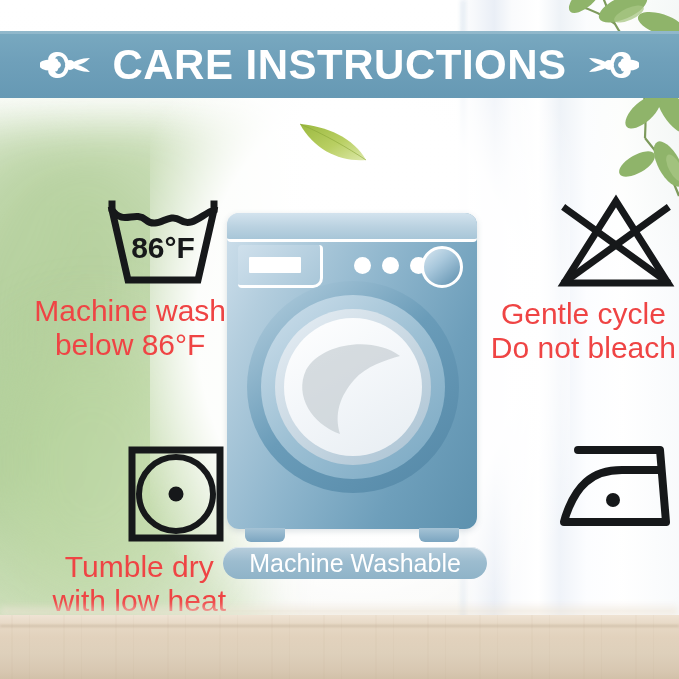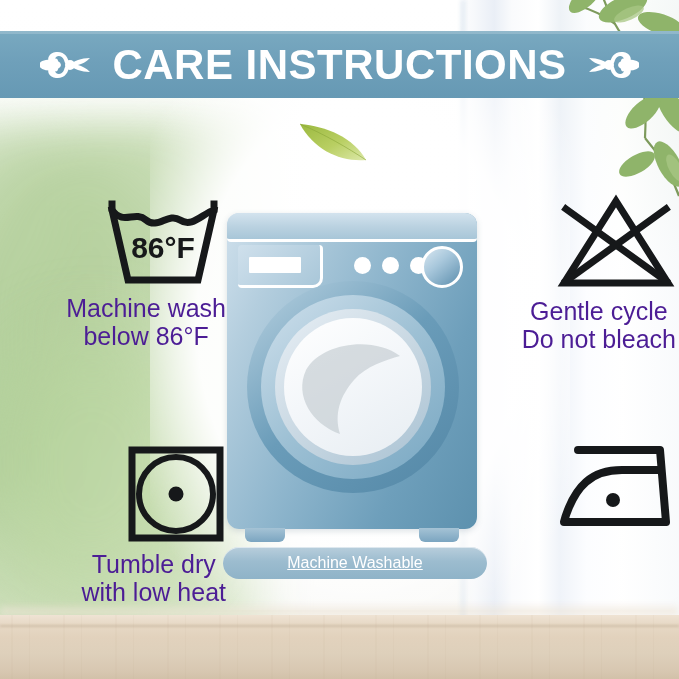--- a/index.html
+++ b/index.html
@@ -80,21 +80,21 @@
     display:flex;align-items:center;justify-content:center;gap:16px;text-align:center;}
   .banner::before{content:"";position:absolute;left:0;right:0;top:0;height:3px;background:rgba(255,255,255,.18);}
   .banner-title{color:#ffffff;font-size:42px;font-weight:bold;letter-spacing:.5px;
     white-space:nowrap;line-height:1;}
   .fleur{width:56px;height:44px;flex:0 0 auto;}
   .fleur.right{transform:scaleX(-1);}
 
   
   .cell{position:absolute;display:flex;flex-direction:column;align-items:flex-end;}
   .cell .sym{display:flex;align-items:center;justify-content:center;}
-  .cell .caption{text-align:center;color:#4c1d95;font-size:25px;line-height:1.12;
+  .cell .caption{text-align:center;color:#ef4444;font-size:30px;line-height:1.12;
     white-space:pre-line;margin-top:6px;}
 
   #cell-wash   {left:14px;  top:196px; width:212px;}
   #cell-bleach {left:472px; top:193px; width:204px;}
   #cell-dry    {left:12px;  top:444px; width:214px;}
   #cell-iron   {left:472px; top:444px; width:204px;}
 
   
   .washer{position:absolute;left:227px;top:213px;width:250px;height:316px;}
   .w-body{position:absolute;inset:0;border-radius:12px;
@@ -125,21 +125,21 @@
   .w-foot{position:absolute;bottom:-13px;width:40px;height:14px;border-radius:0 0 6px 6px;
     background:linear-gradient(180deg,#a5c3d5,#7ba5c0);}
   .w-foot.l{left:18px;}
   .w-foot.r{right:18px;}
 
   
   .badge{position:absolute;left:223px;top:547px;width:264px;height:32px;border-radius:16px;
     background:linear-gradient(180deg,#b8cedc 0%,#9cbccf 45%,#8fb3c8 100%);
     display:flex;align-items:center;justify-content:center;
     box-shadow:inset 0 1px 0 rgba(255,255,255,.55);}
-  .badge-text{color:#ffffff;font-size:16px;line-height:1;white-space:nowrap;text-decoration:underline;}
+  .badge-text{color:#ffffff;font-size:25px;line-height:1;white-space:nowrap;}
 </style>
 </head>
 <body>
 
 <div id="stage">
 
   <div class="bg-base"></div>
   <div class="bokeh-left"></div>
   <div class="bokeh-left2"></div>
   <div class="bokeh-topright"></div>

